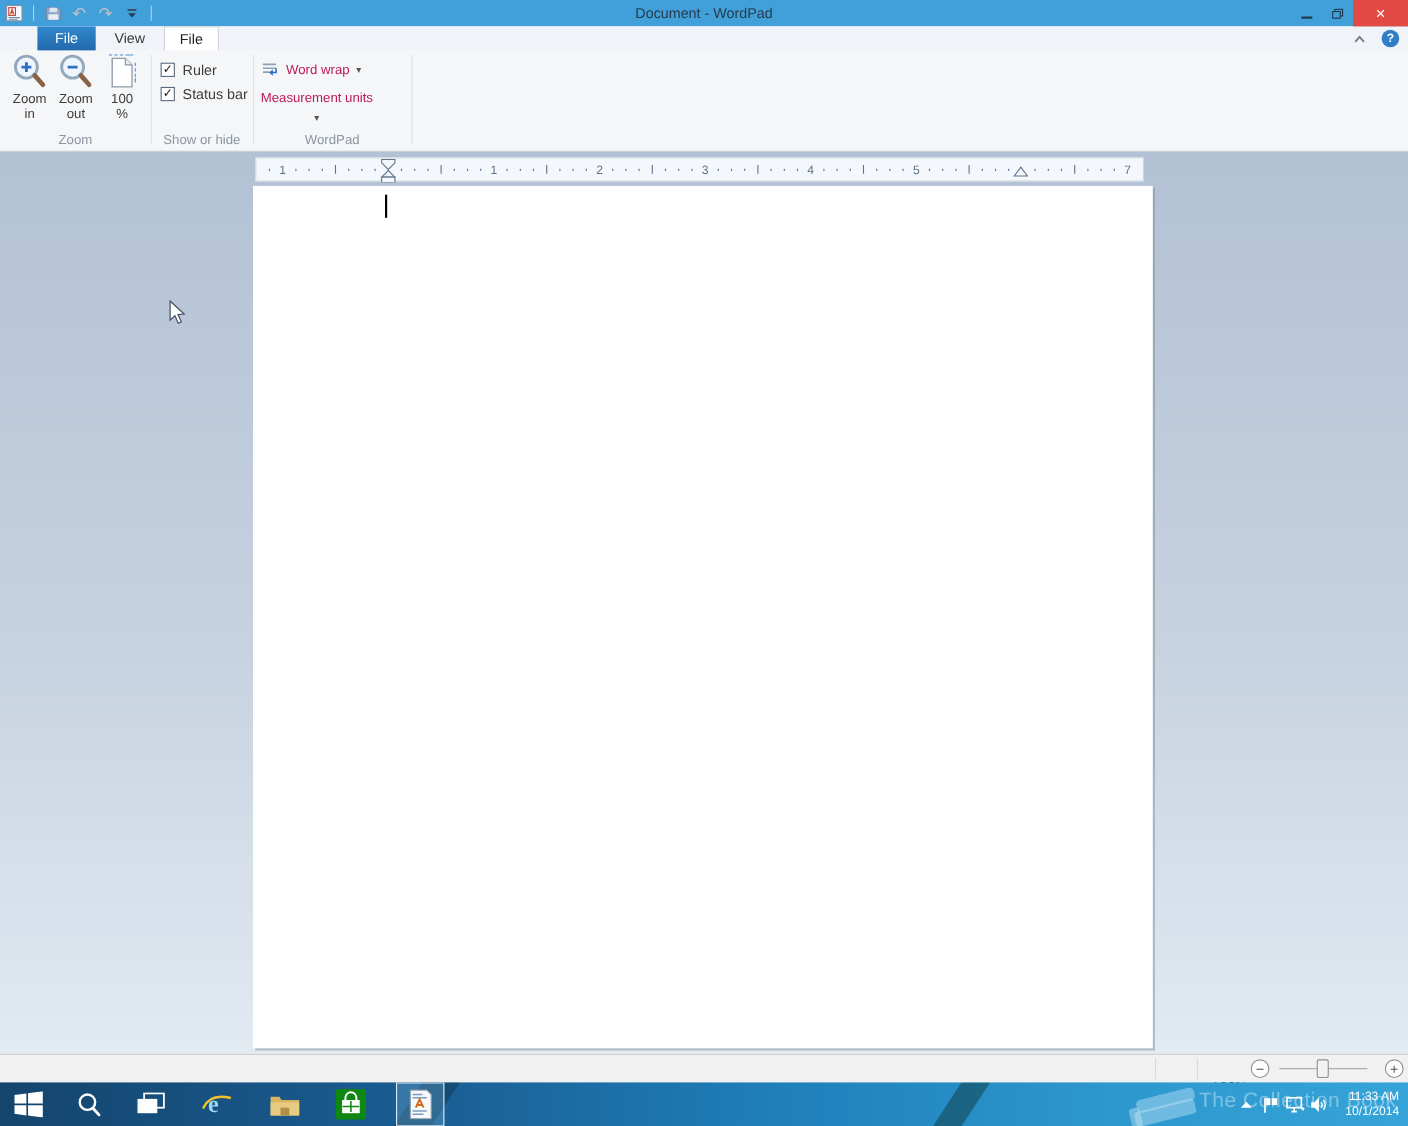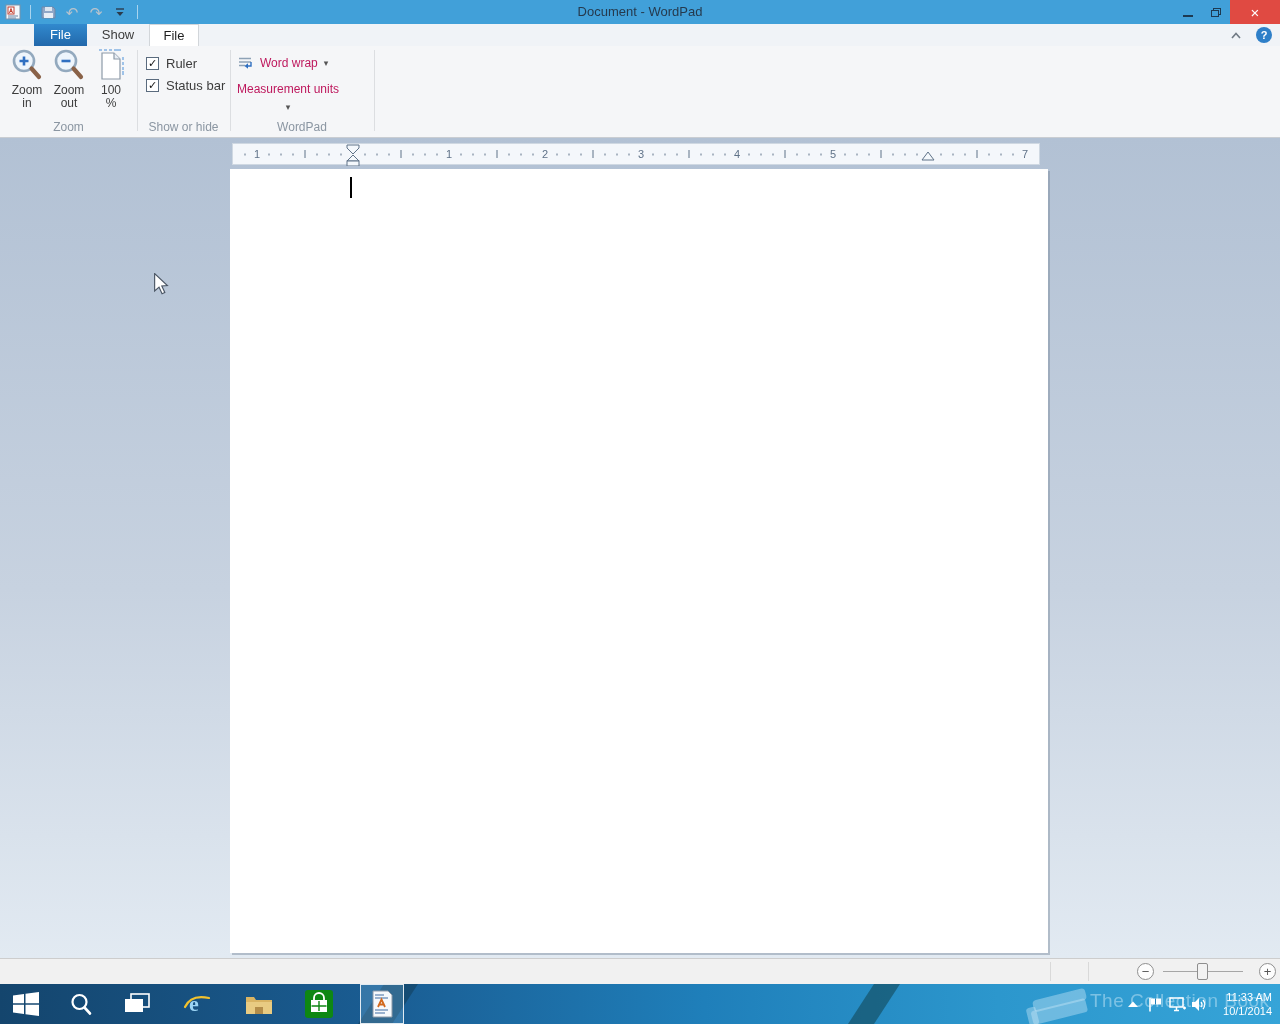--- a/index.html
+++ b/index.html
@@ -137,21 +137,21 @@
         </div>
       </div>
       <div class="win-close">
         <span>×</span>
       </div>
     </div>
   </div>
 
   <div class="tabrow">
     <div class="tab tab-file">File</div>
-    <div class="tab tab-home">Show</div>
+    <div class="tab tab-home">View</div>
     <div class="tab tab-view">File</div>
     <div class="ribbon-mini" style="right:36px;">
       <svg width="10" height="7" viewBox="0 0 10 7">
         <polyline points="1,6 5,1.5 9,6" fill="none" stroke="#707a84" stroke-width="1.6"></polyline>
       </svg>
     </div>
     <div class="ribbon-mini" style="right:8px;">
       <div class="help-circle">?</div>
     </div>
   </div>

